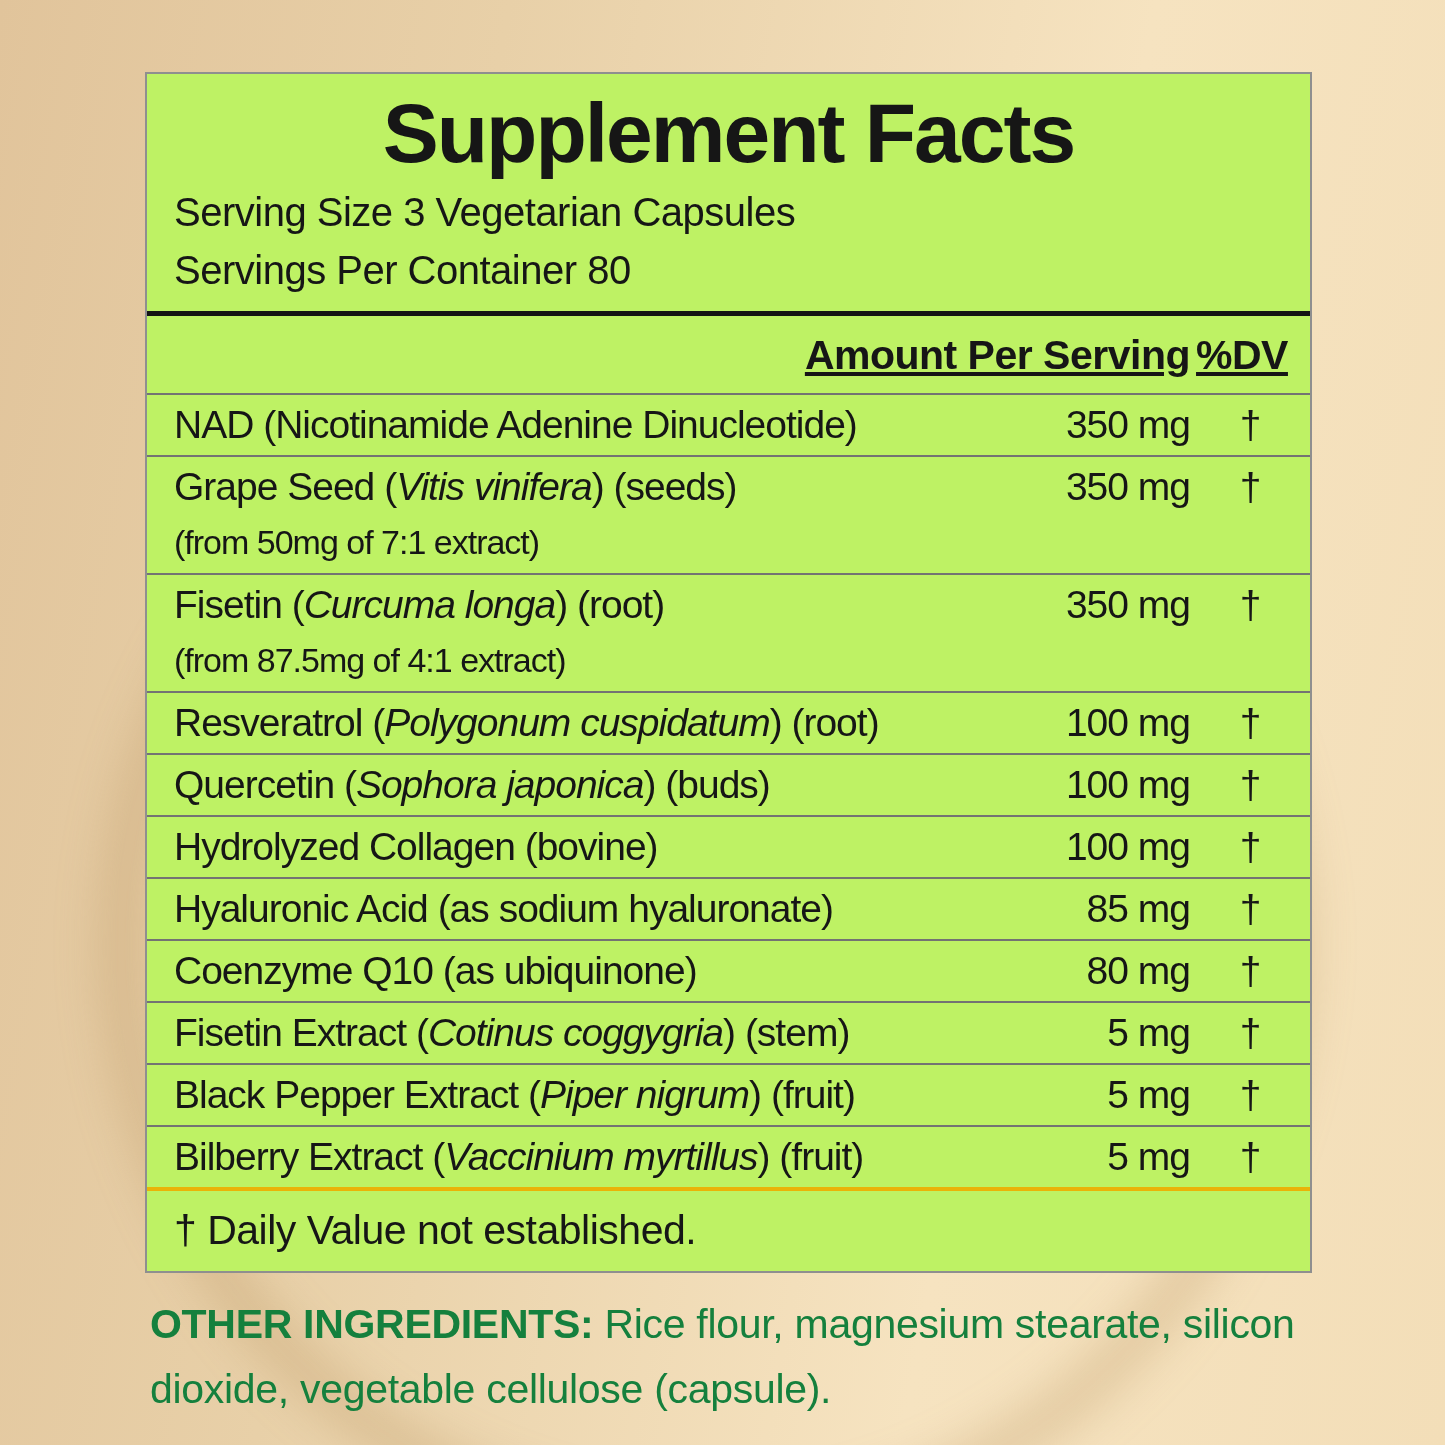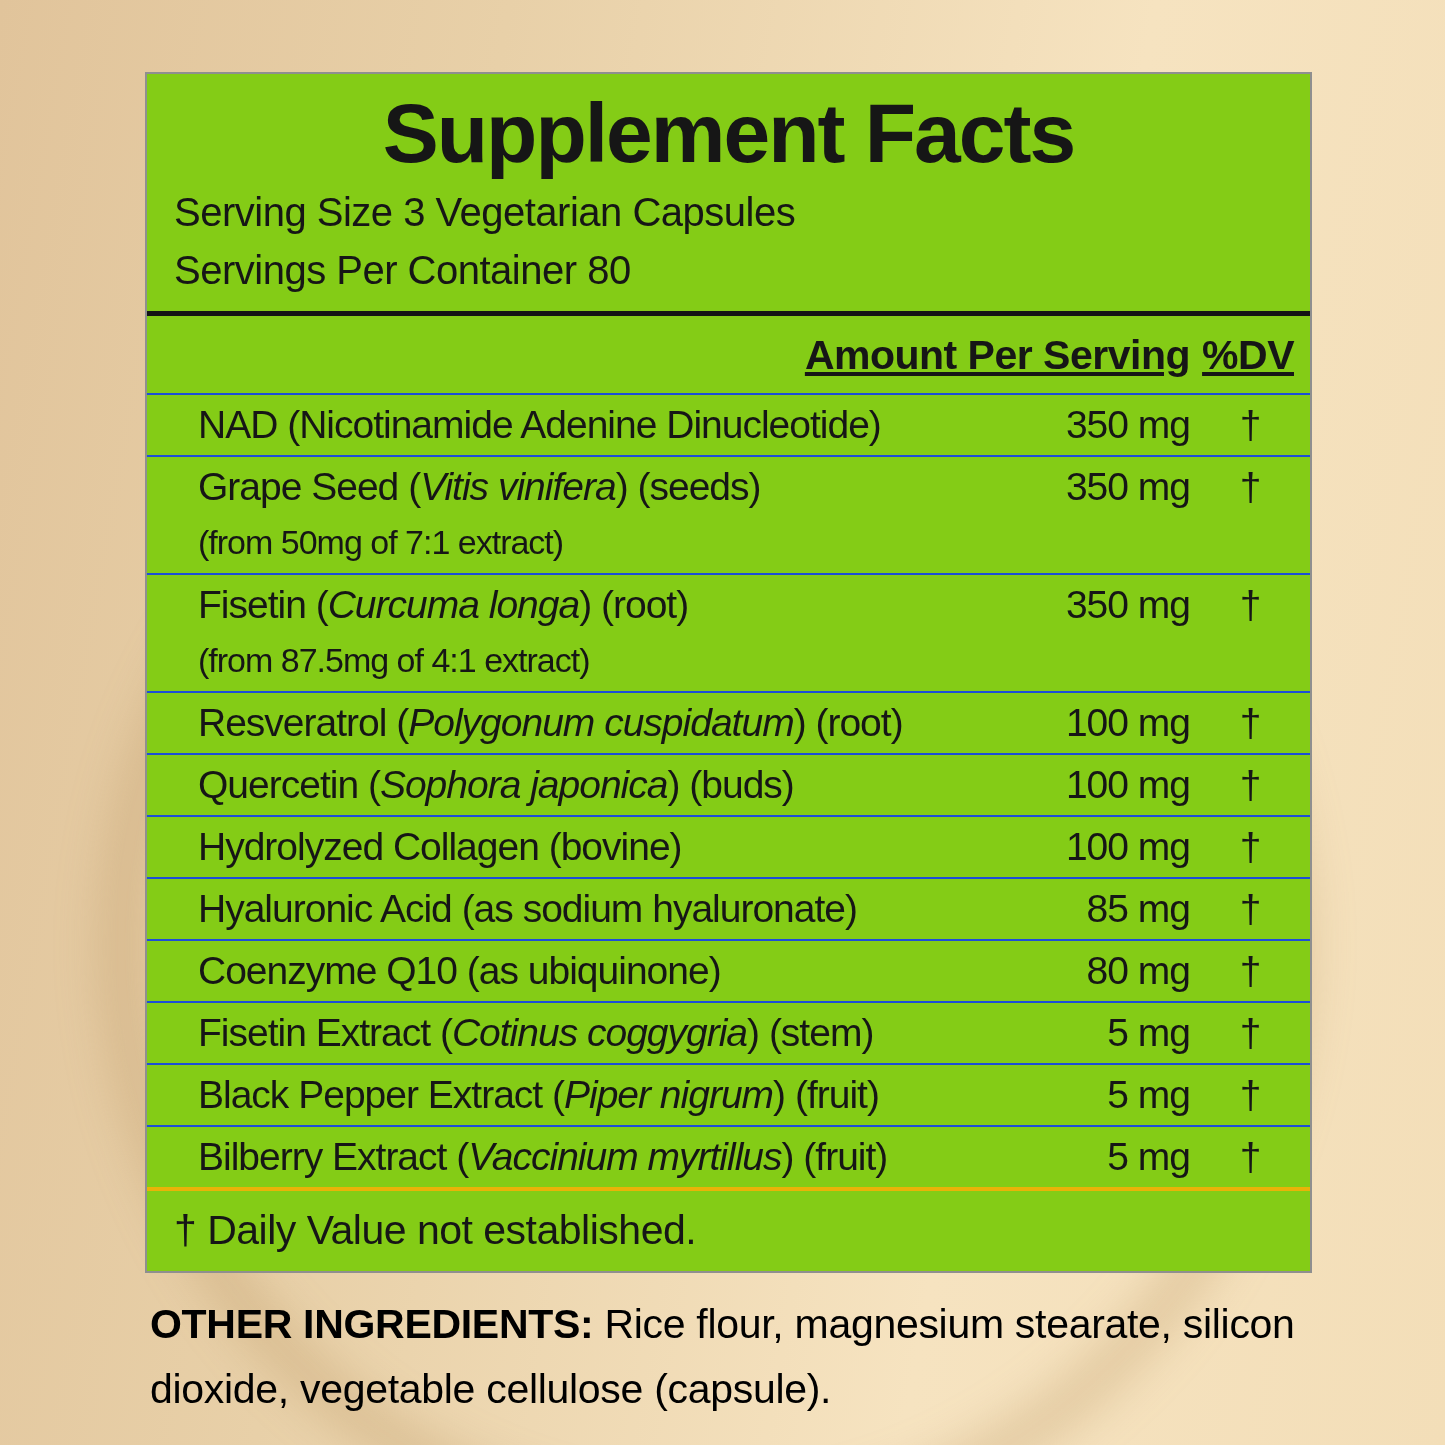--- a/index.html
+++ b/index.html
@@ -19,21 +19,21 @@
     width: 1210px; height: 1210px;
     border-radius: 50%;
     border: 42px solid rgba(176, 136, 82, 0.28);
     filter: blur(22px);
     z-index: 0;
   }
   .panel {
     position: absolute;
     left: 145px; top: 72px;
     width: 1167px; height: 1201px;
-    background: #84cc16;
+    background: #bef264;
     border: 2px solid #8f8f8f;
     z-index: 1;
     overflow: hidden;
   }
   .title {
     text-align: center;
     font-weight: bold;
     font-size: 84px;
     letter-spacing: -2px;
     line-height: 1.08;
@@ -54,23 +54,23 @@
     display: flex;
     align-items: baseline;
     font-weight: bold;
     font-size: 41px;
     letter-spacing: -0.5px;
     padding: 16px 0 14px 0;
     text-decoration: underline;
   }
   .col-header .spacer { flex: 1; }
   .col-header .amount-head { text-align: right; }
-  .col-header .dv-head { width: 120px; text-align: right; padding-right: 16px; }
+  .col-header .dv-head { width: 120px; text-align: center; padding-right: 16px; }
   .rows { }
-  .row { border-top: 2px solid #1d4ed8; padding-left: 24px; }
+  .row { border-top: 2px solid #737373; }
   .row-line {
     display: flex;
     align-items: baseline;
     font-size: 39px;
     letter-spacing: -1px;
     line-height: 60px;
   }
   .cell-name { flex: 1; padding-left: 27px; white-space: nowrap; }
   .cell-name .it { font-style: italic; }
   .cell-amount { width: 150px; text-align: right; white-space: nowrap; }
@@ -88,21 +88,21 @@
     padding: 16px 0 18px 27px;
   }
   .other-ingredients {
     position: absolute;
     left: 150px; top: 1292px;
     width: 1180px;
     font-size: 41px;
     letter-spacing: -0.3px;
     line-height: 1.58;
     z-index: 1;
-    color: #000000;
+    color: #15803d;
   }
   .other-ingredients .oi-label { font-weight: bold; }
 </style>
 </head>
 <body>
 
 <div class="bg-ring"></div>
 
 <div class="panel">
   <div class="title">Supplement Facts</div>

